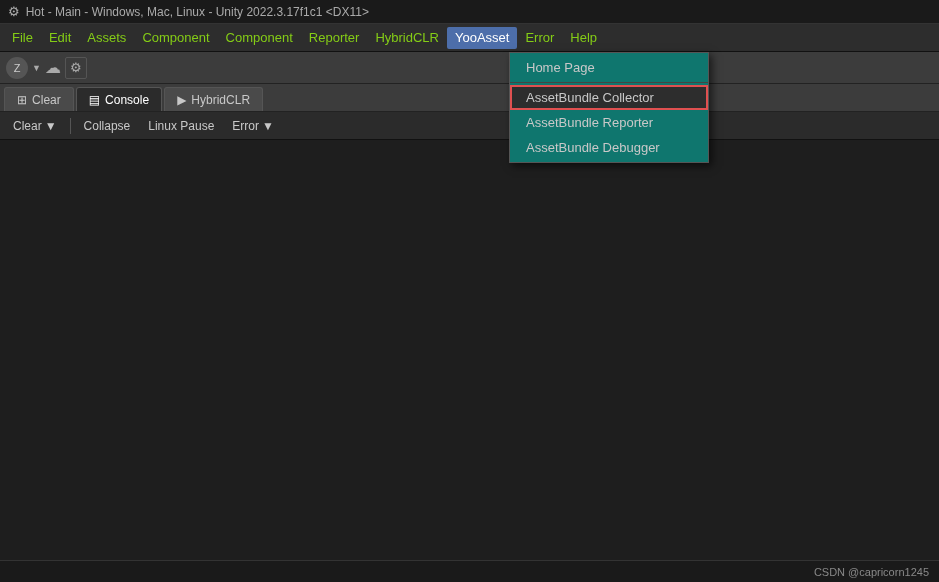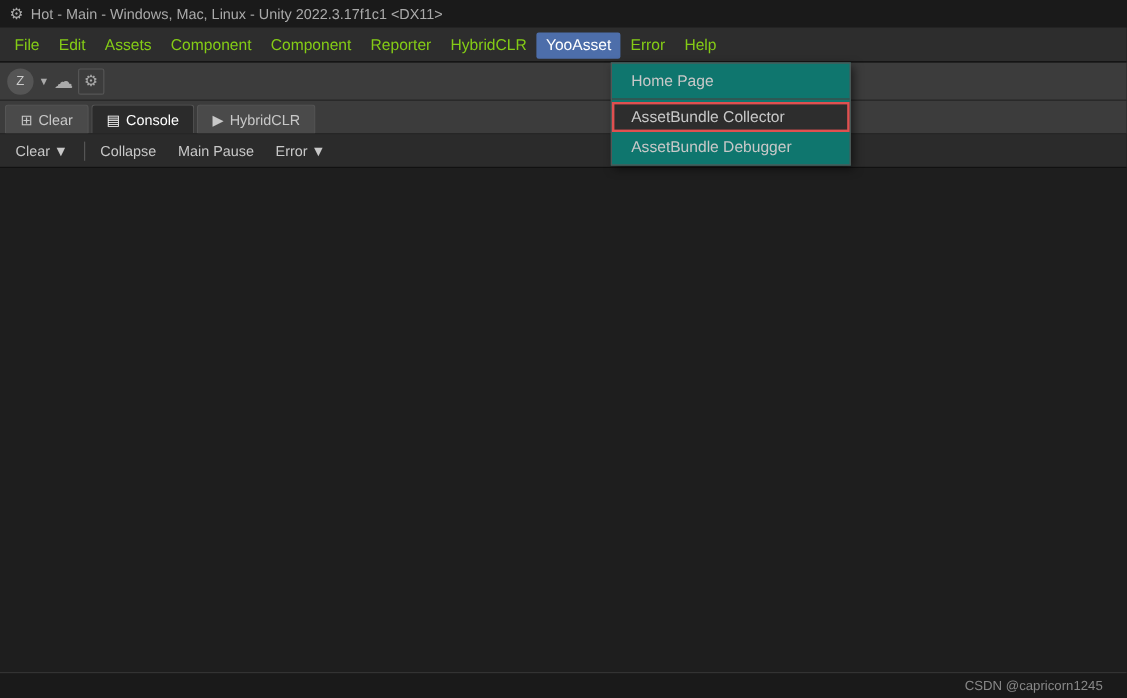--- a/index.html
+++ b/index.html
@@ -135,21 +135,21 @@
       position: absolute;
       bottom: 0;
       left: 0;
       right: 0;
       height: 22px;
       background: #1a1a1a;
       border-top: 1px solid #333;
       display: flex;
       align-items: center;
       justify-content: flex-end;
-      padding: 0 20px;
+      padding: 0 10px;
       font-size: 11px;
       color: #888;
       margin-top: 28px;
     }
 
     
     .dropdown-overlay {
       position: absolute;
       top: 52px; 
       left: 509px;
@@ -265,21 +265,21 @@
 <div class="console-toolbar">
   <button class="console-btn">
     <span>Clear</span>
     <span class="arrow">▼</span>
   </button>
   <div class="divider-v"></div>
   <button class="console-btn">
     <span>Collapse</span>
   </button>
   <button class="console-btn">
-    <span>Main Pause</span>
+    <span>Linux Pause</span>
   </button>
   <button class="console-btn">
     <span>Error</span>
     <span class="arrow">▼</span>
   </button>
 </div>
 
 <div class="main-content" style="height: 420px;">
 </div>
 
@@ -289,15 +289,18 @@
 
 <div class="dropdown-overlay">
   <div class="dropdown-item">
     <span>Home Page</span>
   </div>
   <div class="dropdown-separator"></div>
   <div class="dropdown-item highlighted">
     <span>AssetBundle Collector</span>
   </div>
   <div class="dropdown-item">
+    <span>AssetBundle Reporter</span>
+  </div>
+  <div class="dropdown-item">
     <span>AssetBundle Debugger</span>
   </div>
 </div>
 
 </body></html>

